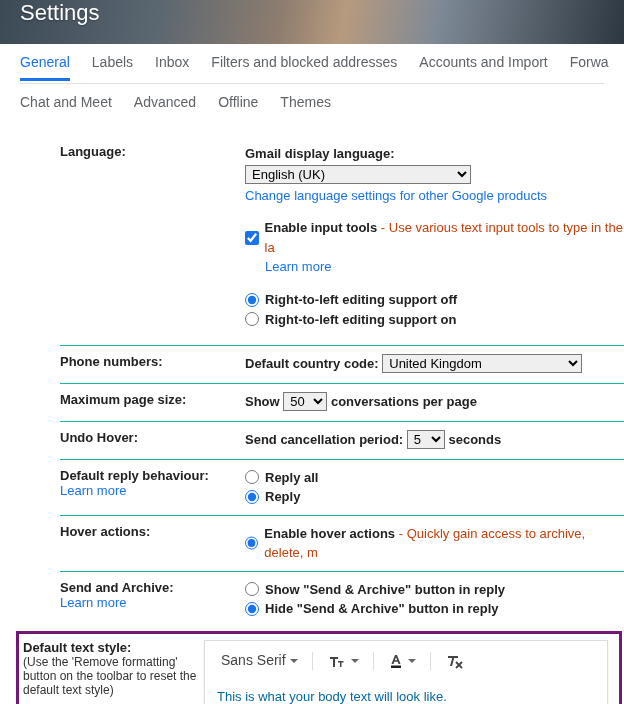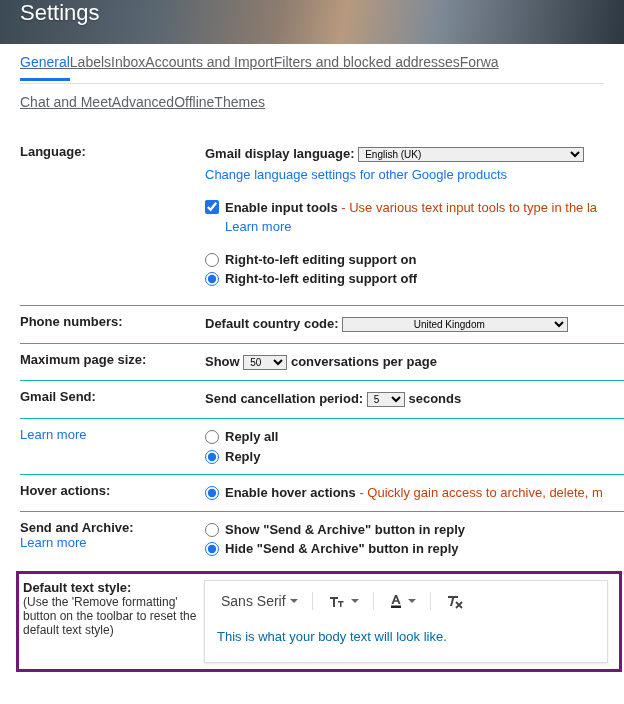--- a/index.html
+++ b/index.html
@@ -26,42 +26,43 @@
   }
   .tabs {
     padding: 10px 20px 0 20px;
     font-size: 14px;
     font-weight: 500;
     color: #5f6368;
     white-space: nowrap;
   }
   .tabs-row1, .tabs-row2 {
     display: flex;
+    gap: 22px;
     height: 30px;
     align-items: flex-start;
-    text-decoration: underline;
   }
   .tabs-row1 {
     border-bottom: 1px solid #e0e0e0;
     margin-bottom: 10px;
     padding-bottom: 0;
   }
   .tab {
     padding-bottom: 8px;
     cursor: pointer;
     color: #5f6368;
   }
   .tab.active {
     color: #1a73e8;
     border-bottom: 3px solid #1a73e8;
     font-weight: 500;
     margin-bottom: -1px;
   }
   .content {
     padding: 12px 0 0 20px;
+    margin-left: 40px;
   }
   .row {
     display: flex;
     align-items: flex-start;
     padding: 8px 0;
     border-top: 1px solid #14b8a6;
   }
   .row.first { border-top: none; }
   .label-col {
     width: 185px;
@@ -81,27 +82,27 @@
     cursor: pointer;
   }
   .val-col {
     flex: 1;
     font-size: 13px;
     line-height: 1.6;
   }
   .val-col .bold { font-weight: bold; }
   .link { color: #1a73e8; cursor: pointer; }
   select {
-    font-size: 10px;
+    font-size: 13px;
     padding: 0 2px;
     border: 1px solid #777;
     background: #efefef;
   }
   select.lang { width: 226px; }
-  select.country { width: 226px; text-align: center; }
+  select.country { width: 200px; }
   select.small { width: 44px; }
   select.tiny { width: 38px; }
   .chk-line, .radio-line {
     display: flex;
     align-items: center;
     gap: 6px;
     line-height: 1.5;
   }
   input[type=checkbox] {
     width: 14px; height: 14px;
@@ -170,22 +171,22 @@
 
 <div class="banner">
   <h1>Settings</h1>
 </div>
 
 <div class="tabs">
   <div class="tabs-row1">
     <span class="tab active">General</span>
     <span class="tab">Labels</span>
     <span class="tab">Inbox</span>
+    <span class="tab">Filters and blocked addresses</span>
     <span class="tab">Accounts and Import</span>
-    <span class="tab">Filters and blocked addresses</span>
     <span class="tab">Forwa</span>
   </div>
   <div class="tabs-row2">
     <span class="tab">Chat and Meet</span>
     <span class="tab">Advanced</span>
     <span class="tab">Offline</span>
     <span class="tab">Themes</span>
   </div>
 </div>
 
@@ -204,26 +205,26 @@
       <div class="spacer12"></div>
       <div class="chk-line">
         <input type="checkbox" checked="" style="">
         <span>
           <span class="bold">Enable input tools</span><span class="muted"> - Use various text input tools to type in the la</span>
         </span>
       </div>
       <div class="indent link">Learn more</div>
       <div class="spacer12"></div>
       <div class="radio-line">
+        <input type="radio" name="rtl" checked="" style="">
+        <span class="bold">Right-to-left editing support off</span>
+      </div>
+      <div class="radio-line">
         <input type="radio" name="rtl" style="">
         <span class="bold">Right-to-left editing support on</span>
-      </div>
-      <div class="radio-line">
-        <input type="radio" name="rtl" checked="" style="">
-        <span class="bold">Right-to-left editing support off</span>
       </div>
       <div class="spacer8"></div>
     </div>
   </div>
 
   <div class="row">
     <div class="label-col">Phone numbers:</div>
     <div class="val-col">
       <span class="bold">Default country code:</span>
       <select class="country">
@@ -237,32 +238,33 @@
     <div class="val-col">
       <span class="bold">Show</span>
       <select class="small">
         <option>50</option>
       </select>
       <span class="bold">conversations per page</span>
     </div>
   </div>
 
   <div class="row">
-    <div class="label-col">Gmail Send:</div>
+    <div class="label-col">Undo Hover:</div>
     <div class="val-col">
       <span class="bold">Send cancellation period:</span>
       <select class="tiny">
         <option>5</option>
       </select>
       <span class="bold">seconds</span>
     </div>
   </div>
 
   <div class="row">
     <div class="label-col">
+      <div>Default reply behaviour:</div>
       <div class="link">Learn more</div>
     </div>
     <div class="val-col">
       <div class="radio-line">
         <input type="radio" name="reply" style="">
         <span class="bold">Reply all</span>
       </div>
       <div class="radio-line">
         <input type="radio" name="reply" checked="" style="">
         <span class="bold">Reply</span>

